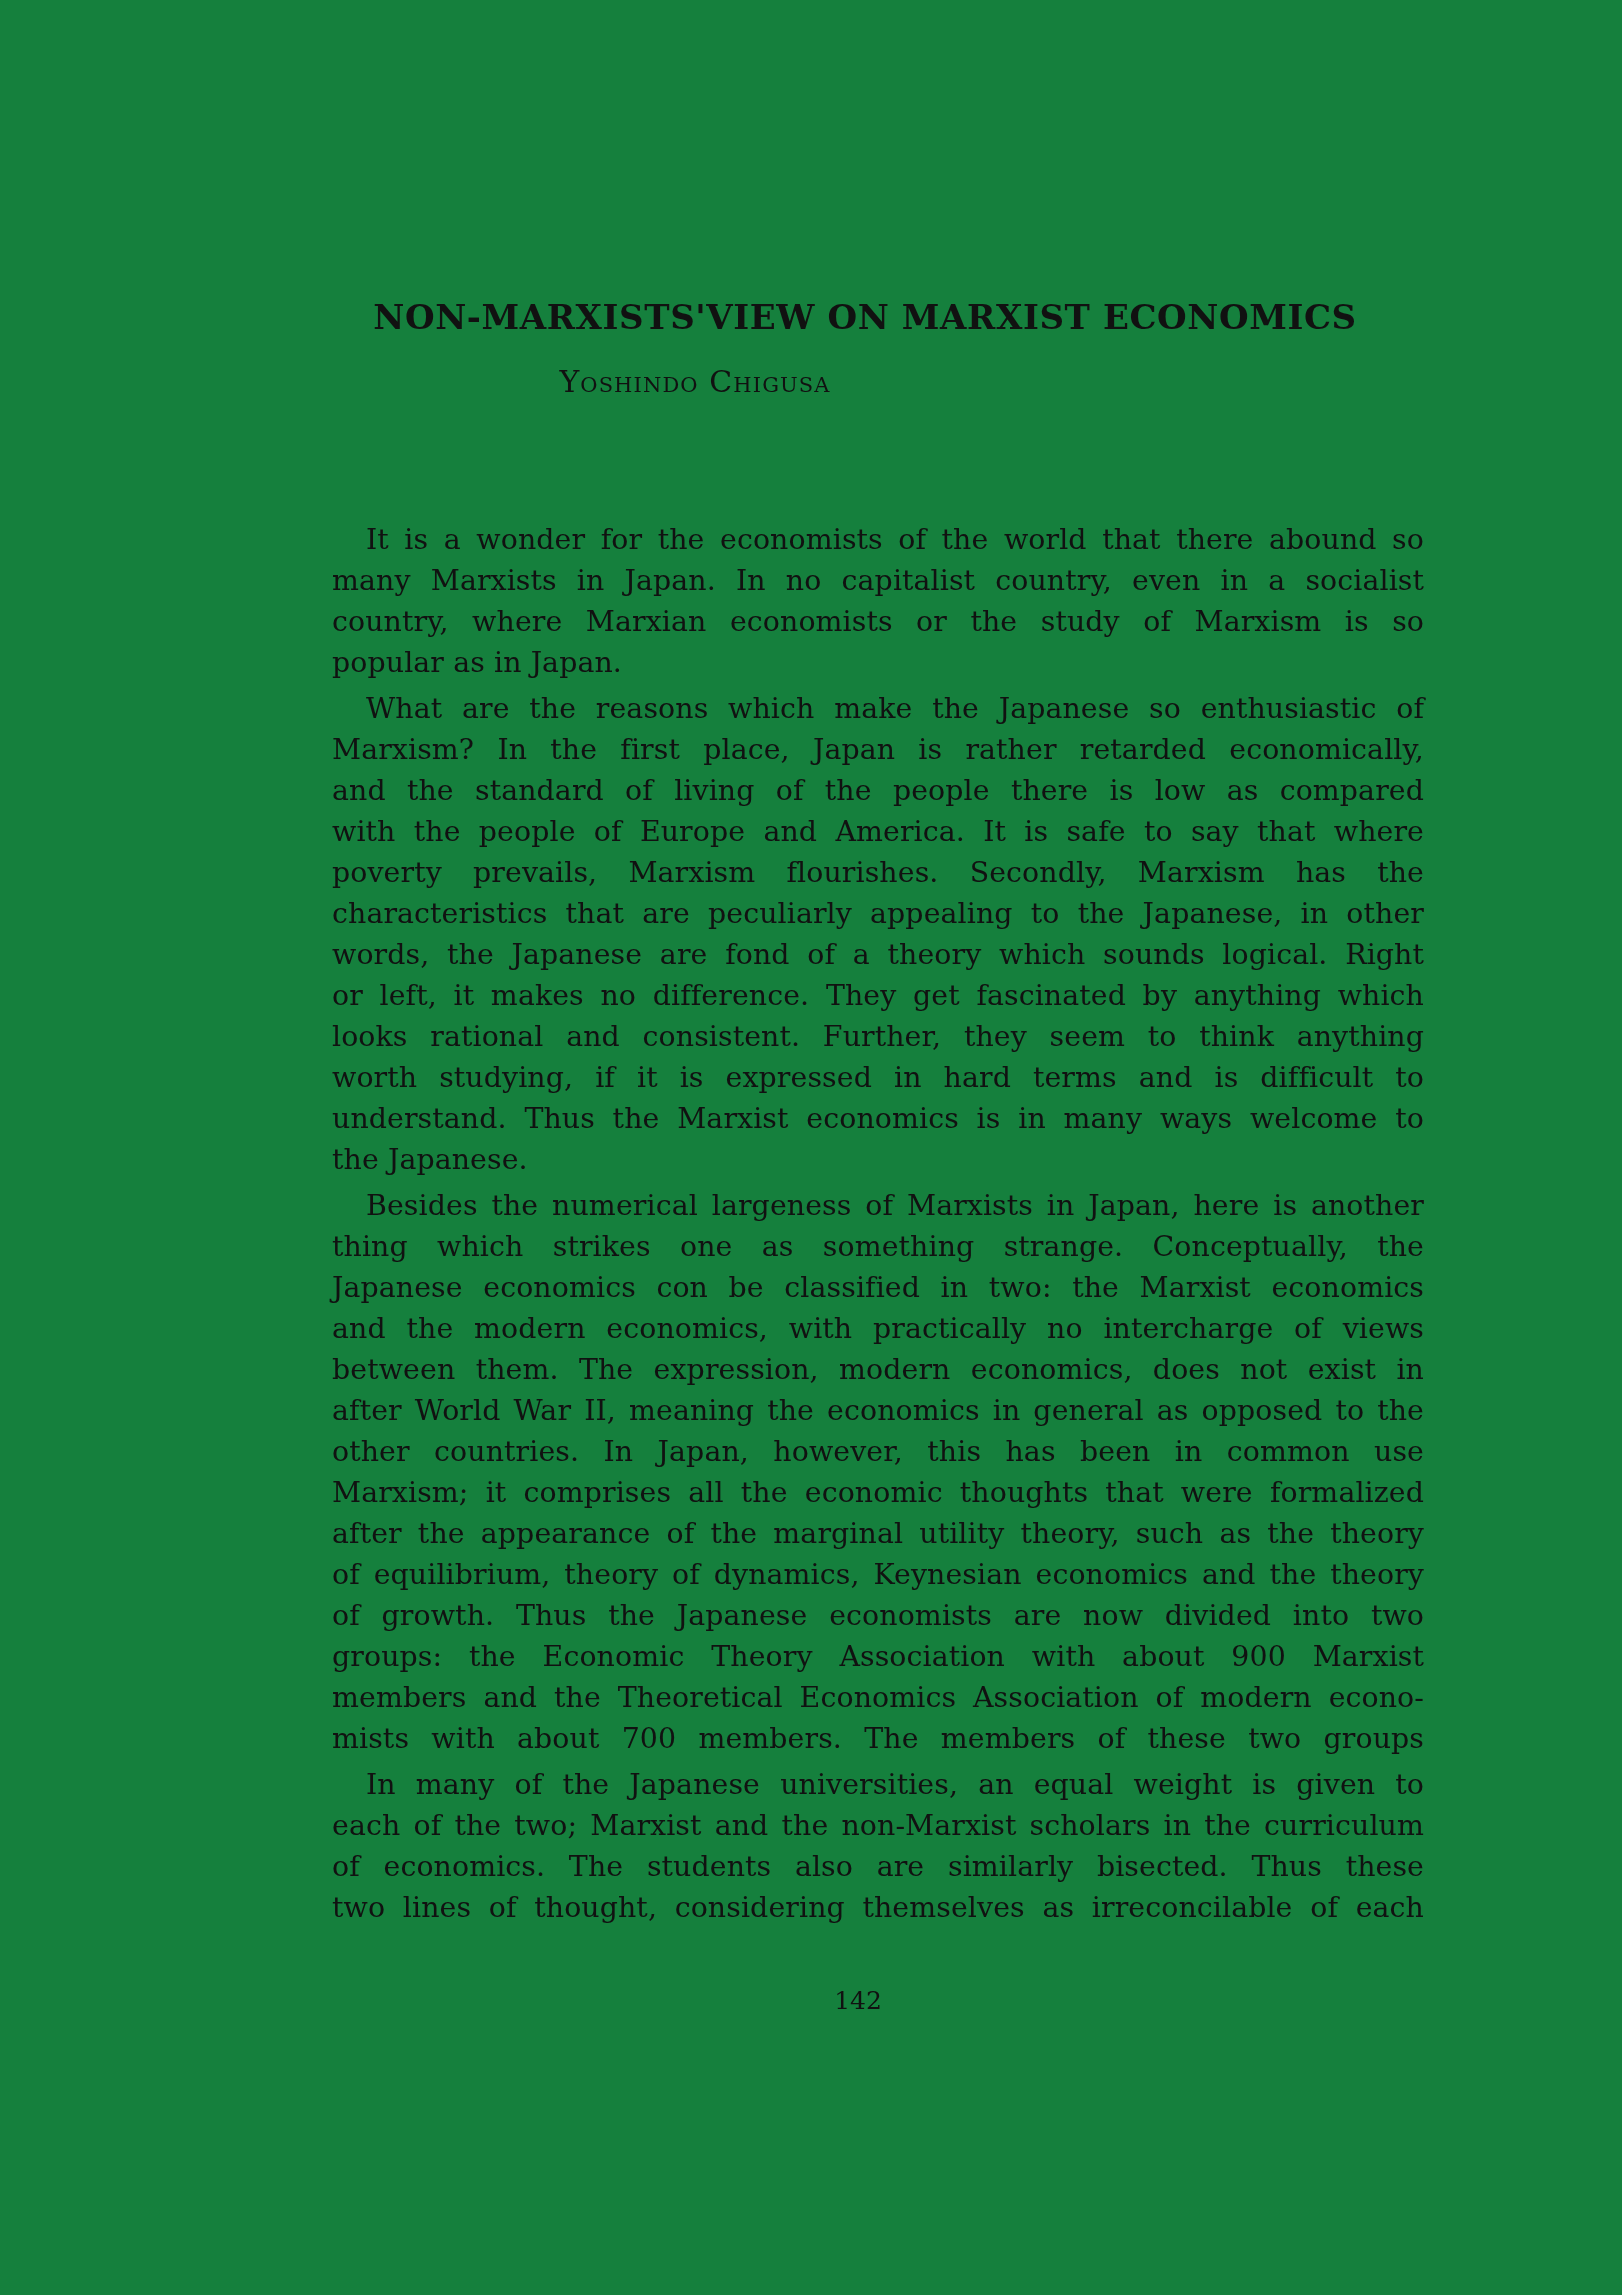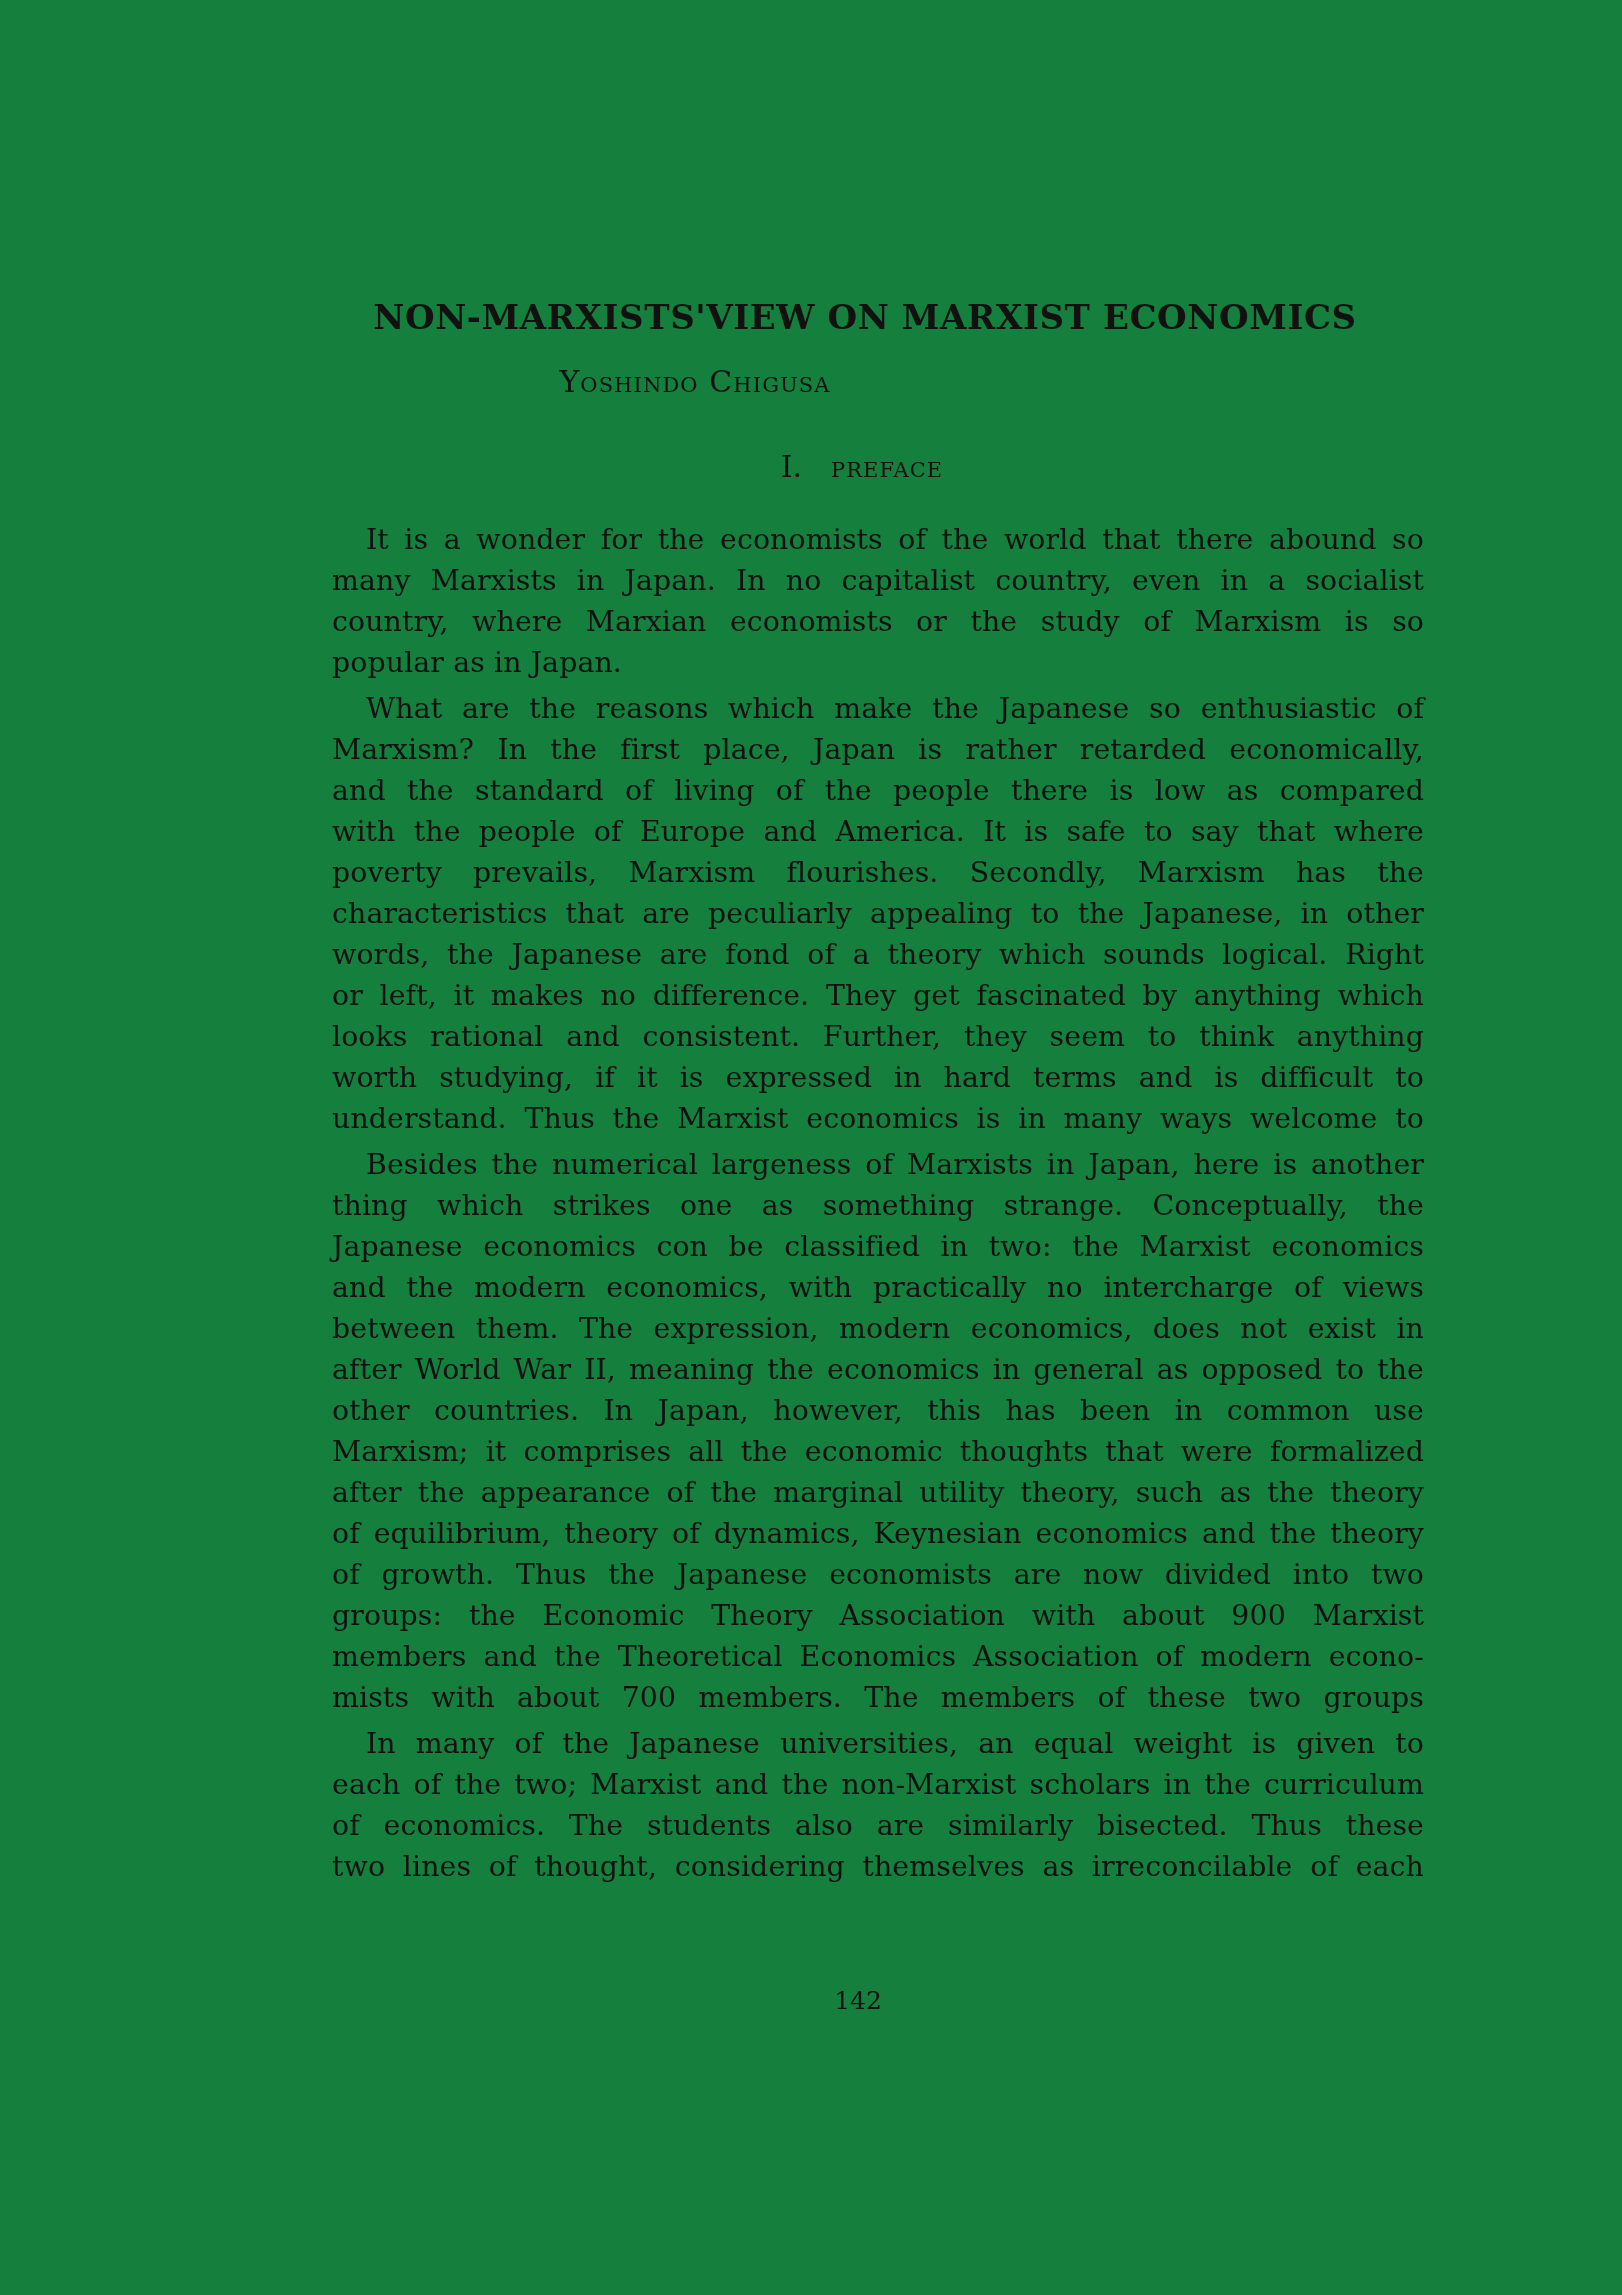--- a/index.html
+++ b/index.html
@@ -22,44 +22,41 @@
   .line.last { text-align-last:left; }
   .page-number { position:absolute; left:0; width:1622px; top:1985px; text-align:center; padding-left:94px; box-sizing:border-box;
                  font-size:25px; line-height:32px; }
 </style>
 </head>
 <body>
 
 <div class="page">
   <div class="title">NON-MARXISTS'VIEW ON MARXIST ECONOMICS</div>
   <div class="author">Yoshindo Chigusa</div>
-  <div class="section-heading">
-    <span class="num">I.</span>
-    <span class="label">PREFACE</span>
-  </div>
 
   <div class="body">
     <div class="para">
       <span class="line first">It is a wonder for the economists of the world that there abound so</span>
       <span class="line">many Marxists in Japan.  In no capitalist country, even in a socialist</span>
       <span class="line">country, where Marxian economists or the study of Marxism is so</span>
       <span class="line last">popular as in Japan.</span>
     </div>
     <div class="para">
       <span class="line first">What are the reasons which make the Japanese so enthusiastic of</span>
       <span class="line">Marxism? In the first place, Japan is rather retarded economically,</span>
       <span class="line">and the standard of living of the people there is low as compared</span>
       <span class="line">with the people of Europe and America.  It is safe to say that where</span>
       <span class="line">poverty prevails, Marxism flourishes.  Secondly, Marxism has the</span>
       <span class="line">characteristics that are peculiarly appealing to the Japanese, in other</span>
       <span class="line">words, the Japanese are fond of a theory which sounds logical.  Right</span>
       <span class="line">or left, it makes no difference.  They get fascinated by anything which</span>
       <span class="line">looks rational and consistent.  Further, they seem to think anything</span>
       <span class="line">worth studying, if it is expressed in hard terms and is difficult to</span>
       <span class="line">understand.  Thus the Marxist economics is in many ways welcome to</span>
+      <span class="line last">the Japanese.</span>
     </div>
     <div class="para">
       <span class="line first">Besides the numerical largeness of Marxists in Japan, here is another</span>
       <span class="line">thing which strikes one as something strange.  Conceptually, the</span>
       <span class="line">Japanese economics con be classified in two: the Marxist economics</span>
       <span class="line">and the modern economics, with practically no intercharge of views</span>
       <span class="line">between them.  The expression, modern economics, does not exist in</span>
       <span class="line">after World War II, meaning the economics in general as opposed to the</span>
       <span class="line">other countries.  In Japan, however, this has been in common use</span>
       <span class="line">Marxism; it comprises all the economic thoughts that were formalized</span>

